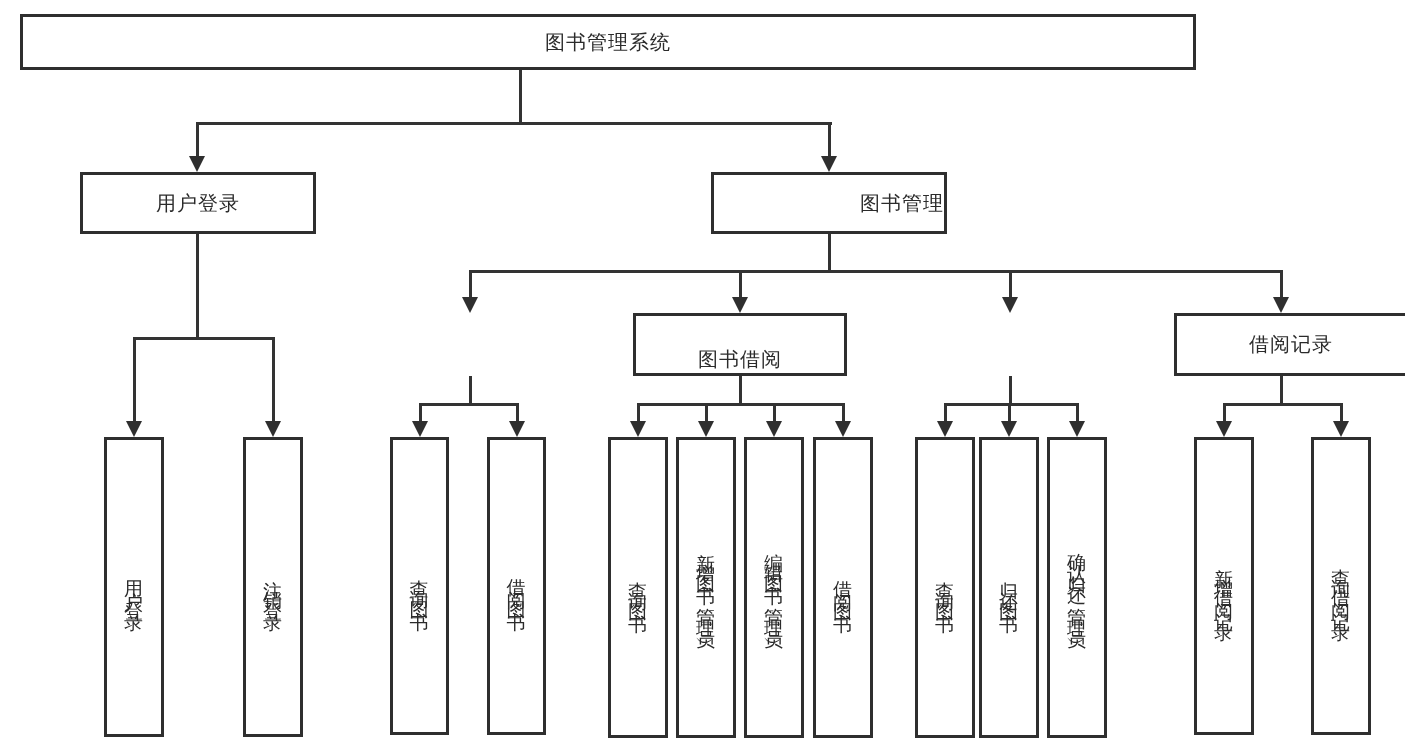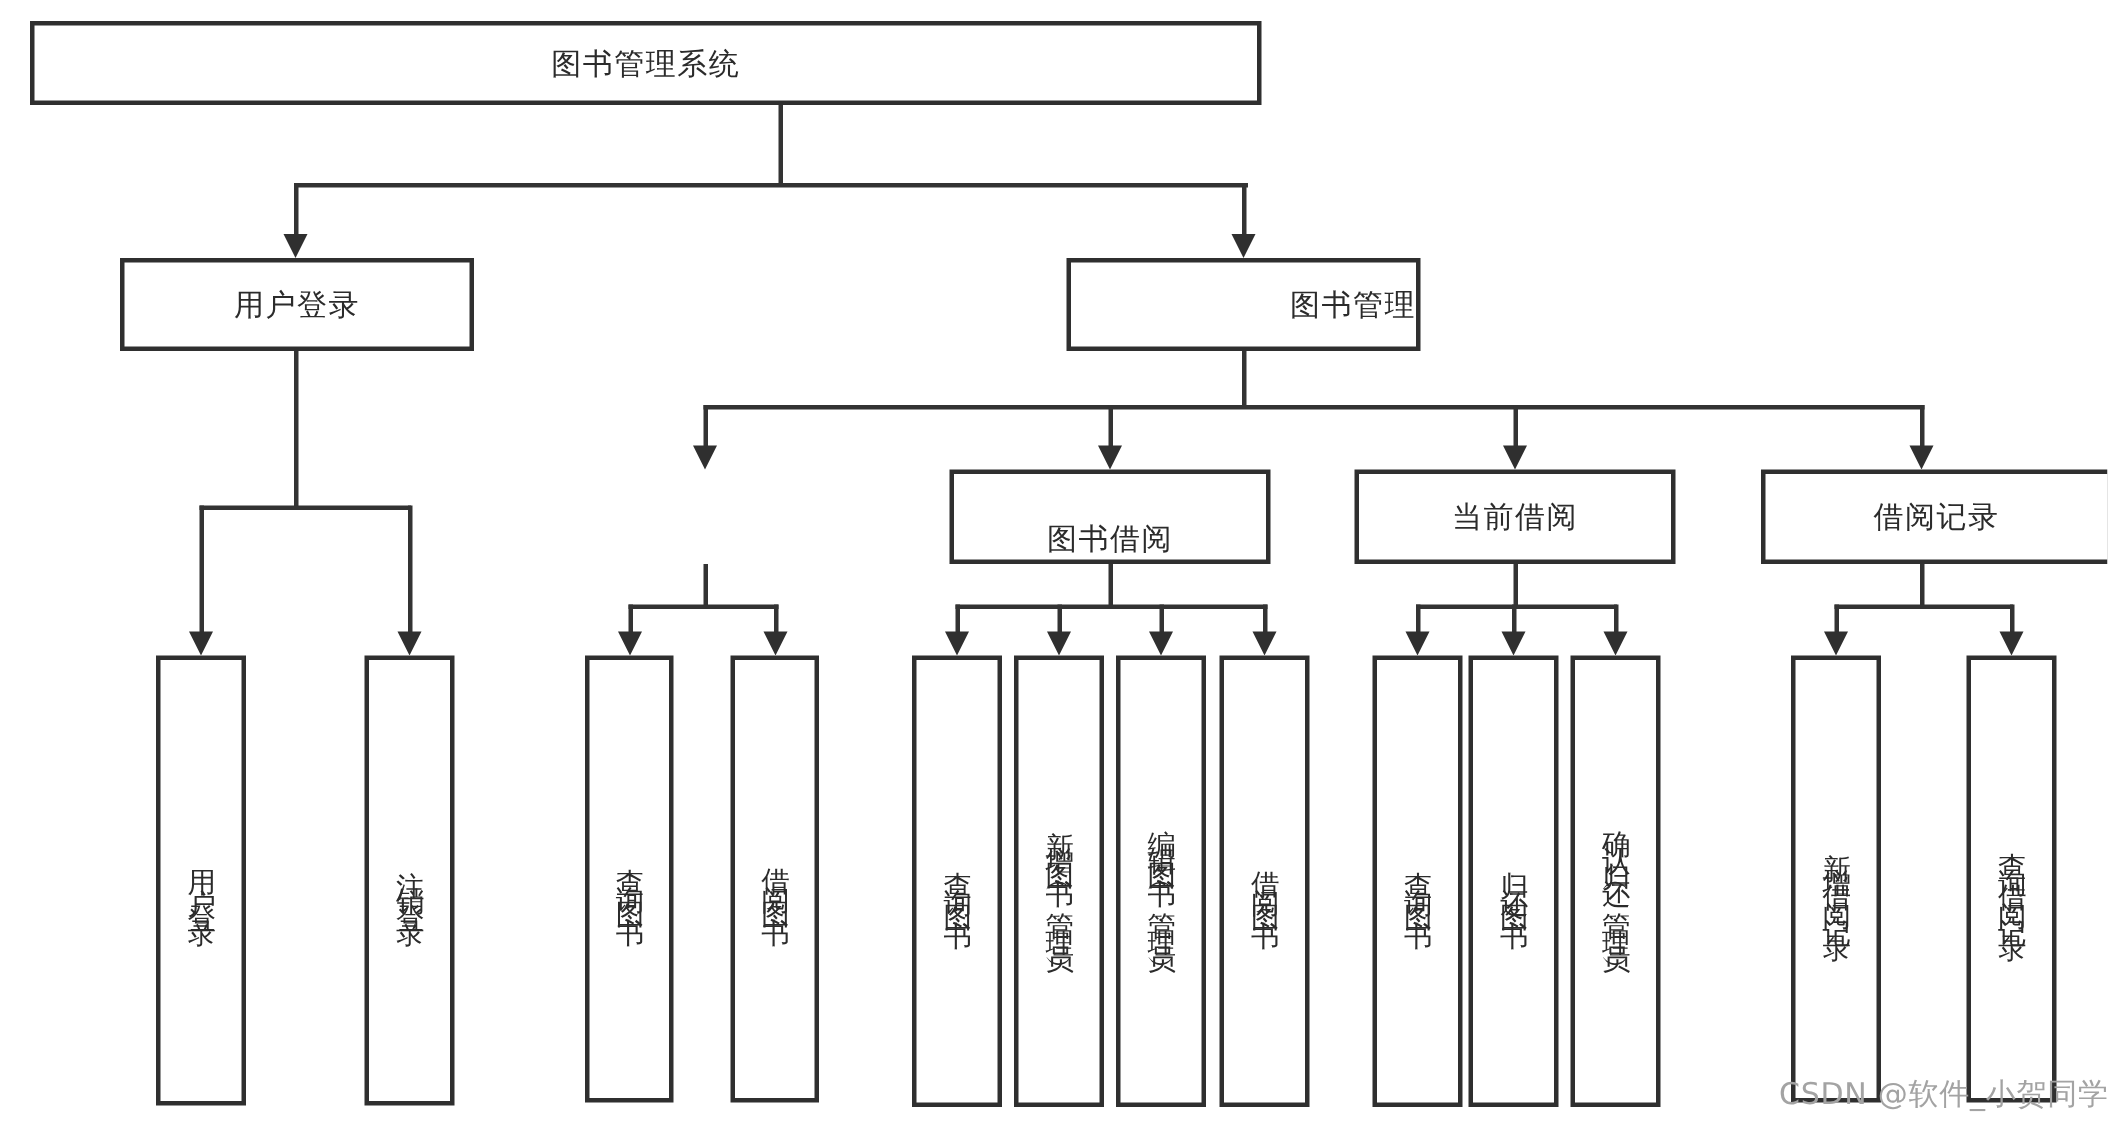--- a/index.html
+++ b/index.html
@@ -28,21 +28,21 @@
   .watermark{
     position:absolute;left:1186px;top:716px;z-index:5;
     font-size:20px;color:#a3a3a3;letter-spacing:0.5px;white-space:nowrap;
   }
 </style>
 </head>
 <body>
 
 <div class="canvas">
 
-  <div class="box" style="left:20px;top:14px;width:821px;height:56px;">
+  <div class="box" style="left:20px;top:14px;width:1176px;height:56px;">
     <span>图书管理系统</span>
   </div>
 
   <div class="vline" style="left:519px;top:70px;height:53px;"></div>
   <div class="hline" style="left:196px;top:122px;width:636px;"></div>
   <div class="vline" style="left:196px;top:122px;height:37px;"></div>
   <div class="ahead" style="left:189px;top:156px;"></div>
   <div class="vline" style="left:828px;top:122px;height:37px;"></div>
   <div class="ahead" style="left:821px;top:156px;"></div>
 
@@ -66,23 +66,20 @@
   <div class="ahead" style="left:462px;top:297px;"></div>
   <div class="vline" style="left:739px;top:270px;height:29px;"></div>
   <div class="ahead" style="left:732px;top:297px;"></div>
   <div class="vline" style="left:1009px;top:270px;height:29px;"></div>
   <div class="ahead" style="left:1002px;top:297px;"></div>
   <div class="vline" style="left:1280px;top:270px;height:29px;"></div>
   <div class="ahead" style="left:1273px;top:297px;"></div>
 
   <div class="box" style="left:633px;top:313px;width:214px;height:63px;align-items:flex-end;">
     <span>图书借阅</span>
-  </div>
-  <div class="box" style="left:903px;top:313px;width:214px;height:63px;">
-    <span>当前借阅</span>
   </div>
   <div class="box" style="left:1174px;top:313px;width:234px;height:63px;">
     <span>借阅记录</span>
   </div>
 
   <div class="vline" style="left:469px;top:376px;height:28px;"></div>
   <div class="hline" style="left:419px;top:403px;width:100px;"></div>
   <div class="vline" style="left:419px;top:403px;height:20px;"></div>
   <div class="ahead" style="left:412px;top:421px;"></div>
   <div class="vline" style="left:516px;top:403px;height:20px;"></div>
@@ -152,15 +149,14 @@
     <span>确认归还（管理员）</span>
   </div>
 
   <div class="vbox" style="left:1194px;top:437px;width:60px;height:298px;">
     <span>新增借阅记录</span>
   </div>
   <div class="vbox" style="left:1311px;top:437px;width:60px;height:298px;">
     <span>查询借阅记录</span>
   </div>
 
-  <div class="watermark">CSDN @软件_小贺同学</div>
 
 </div>
 
 </body></html>

